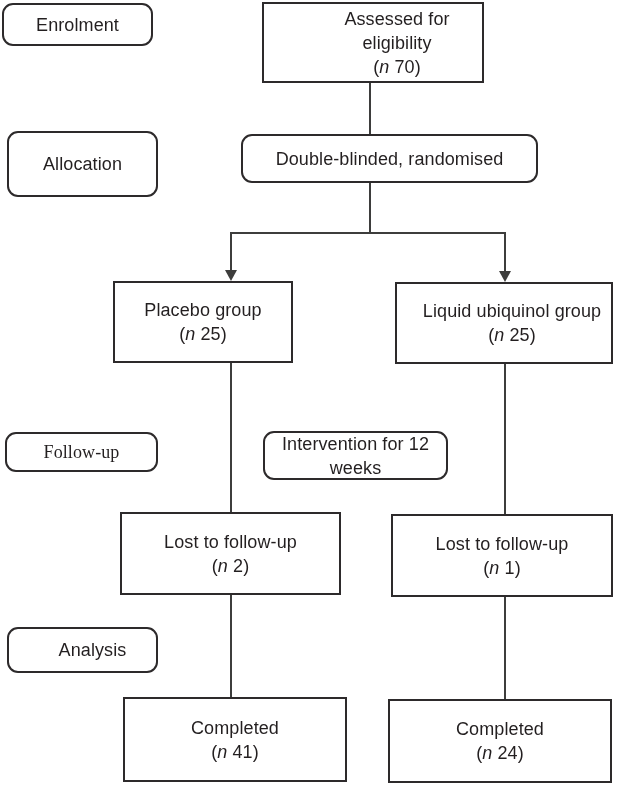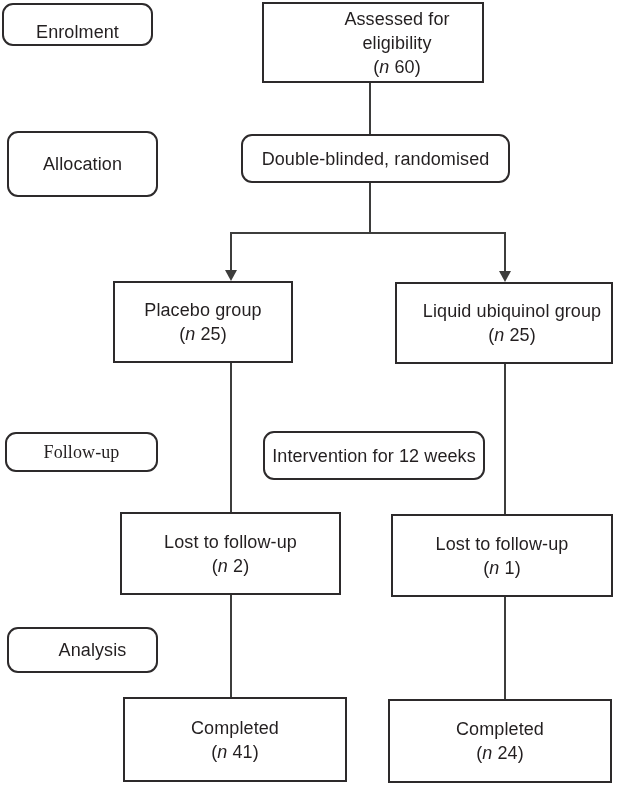--- a/index.html
+++ b/index.html
@@ -36,56 +36,56 @@
     border-left: 6px solid transparent;
     border-right: 6px solid transparent;
     border-top: 11px solid #3d3d3c;
   }
 </style>
 </head>
 <body>
 
 <div class="figure">
 
-  <div class="box round" style="left:2px; top:3px; width:151px; height:43px;justify-content:flex-end;">
+  <div class="box round" style="left:2px; top:3px; width:151px; height:43px;">
     <span>Enrolment</span>
   </div>
 
   <div class="box round" style="left:7px; top:131px; width:151px; height:66px;">
     <span>Allocation</span>
   </div>
 
   <div class="box round" style="left:5px; top:432px; width:153px; height:40px;font-family:Liberation Serif, serif;">
     <span>Follow-up</span>
   </div>
 
   <div class="box round" style="left:7px; top:627px; width:151px; height:46px;padding-left:20px;">
     <span>Analysis</span>
   </div>
 
   <div class="box" style="left:262px; top:2px; width:222px; height:81px;padding-left:48px;">
     <div>Assessed for eligibility</div>
-    <div><span>(</span><span class="it">n</span><span> 60)</span></div>
+    <div><span>(</span><span class="it">n</span><span> 70)</span></div>
   </div>
 
-  <div class="box round" style="left:241px; top:134px; width:269px; height:49px;">
+  <div class="box round" style="left:241px; top:134px; width:297px; height:49px;">
     <span>Double-blinded, randomised</span>
   </div>
 
   <div class="box" style="left:113px; top:281px; width:180px; height:82px;">
     <div>Placebo group</div>
     <div><span>(</span><span class="it">n</span><span> 25)</span></div>
   </div>
 
   <div class="box" style="left:395px; top:282px; width:218px; height:82px;padding-left:16px;">
     <div>Liquid ubiquinol group</div>
     <div><span>(</span><span class="it">n</span><span> 25)</span></div>
   </div>
 
-  <div class="box round" style="left:263px; top:431px; width:222px; height:49px;">
+  <div class="box round" style="left:263px; top:431px; width:185px; height:49px;">
     <span>Intervention for 12 weeks</span>
   </div>
 
   <div class="box" style="left:120px; top:512px; width:221px; height:83px;">
     <div>Lost to follow-up</div>
     <div><span>(</span><span class="it">n</span><span> 2)</span></div>
   </div>
 
   <div class="box" style="left:391px; top:514px; width:222px; height:83px;">
     <div>Lost to follow-up</div>

